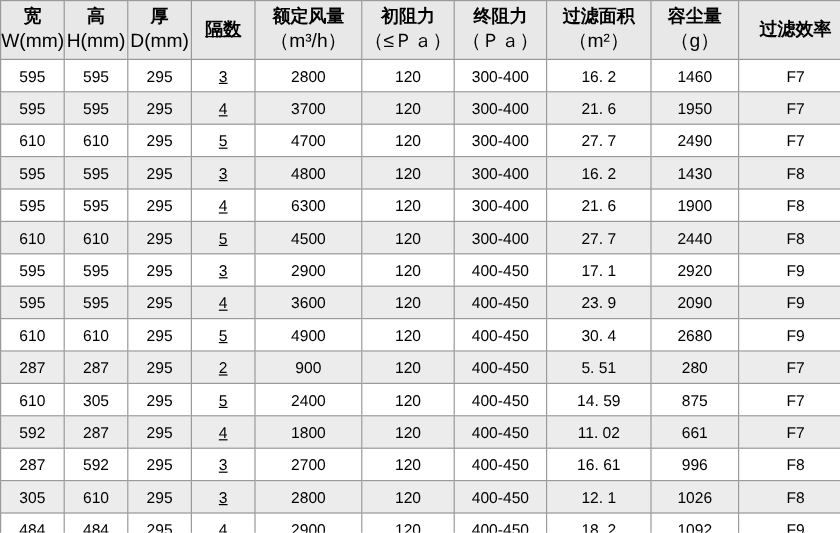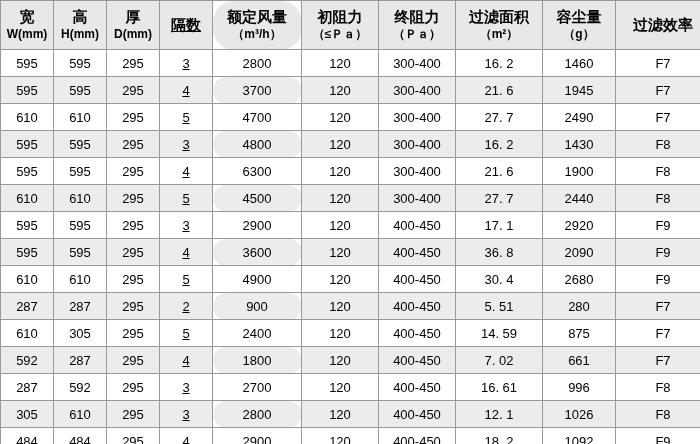--- a/index.html
+++ b/index.html
@@ -28,39 +28,39 @@
   }
   #spec-table thead th {
     background: #e8e8e8;
     font-size: 15px;
     font-weight: bold;
     line-height: 1.25;
     height: 48px;
   }
   #spec-table thead th .sub {
     display: block;
-    font-size: 12px;
-    font-weight: bold;
+    font-size: 16px;
+    font-weight: normal;
     margin-top: 1px;
   }
   #spec-table tbody td {
     font-size: 13px;
     height: 26px;
   }
   #spec-table tbody tr.odd td {
     background: #ffffff;
   }
   #spec-table tbody tr.even td {
     background: #ececec;
   }
   .col-w  { width: 52px; }
   .col-h  { width: 52px; }
   .col-d  { width: 52px; }
   .col-g  { width: 52px; text-decoration: underline; }
-  .col-fa { width: 88px; border-radius: 21px; }
+  .col-fa { width: 88px; }
   .col-ip { width: 76px; }
   .col-fp { width: 76px; }
   .col-ar { width: 86px; }
   .col-dc { width: 72px; }
   .col-ef { width: 94px; }
 </style>
 </head>
 <body>
 
 <table id="spec-table">
@@ -121,21 +121,21 @@
       </tr>
       <tr class="even">
         <td class="col-w">595</td>
         <td class="col-h">595</td>
         <td class="col-d">295</td>
         <td class="col-g">4</td>
         <td class="col-fa">3700</td>
         <td class="col-ip">120</td>
         <td class="col-fp">300-400</td>
         <td class="col-ar">21. 6</td>
-        <td class="col-dc">1945</td>
+        <td class="col-dc">1950</td>
         <td class="col-ef">F7</td>
       </tr>
       <tr class="odd">
         <td class="col-w">610</td>
         <td class="col-h">610</td>
         <td class="col-d">295</td>
         <td class="col-g">5</td>
         <td class="col-fa">4700</td>
         <td class="col-ip">120</td>
         <td class="col-fp">300-400</td>
@@ -192,21 +192,21 @@
         <td class="col-ef">F9</td>
       </tr>
       <tr class="even">
         <td class="col-w">595</td>
         <td class="col-h">595</td>
         <td class="col-d">295</td>
         <td class="col-g">4</td>
         <td class="col-fa">3600</td>
         <td class="col-ip">120</td>
         <td class="col-fp">400-450</td>
-        <td class="col-ar">36. 8</td>
+        <td class="col-ar">23. 9</td>
         <td class="col-dc">2090</td>
         <td class="col-ef">F9</td>
       </tr>
       <tr class="odd">
         <td class="col-w">610</td>
         <td class="col-h">610</td>
         <td class="col-d">295</td>
         <td class="col-g">5</td>
         <td class="col-fa">4900</td>
         <td class="col-ip">120</td>
@@ -240,21 +240,21 @@
         <td class="col-ef">F7</td>
       </tr>
       <tr class="even">
         <td class="col-w">592</td>
         <td class="col-h">287</td>
         <td class="col-d">295</td>
         <td class="col-g">4</td>
         <td class="col-fa">1800</td>
         <td class="col-ip">120</td>
         <td class="col-fp">400-450</td>
-        <td class="col-ar">7. 02</td>
+        <td class="col-ar">11. 02</td>
         <td class="col-dc">661</td>
         <td class="col-ef">F7</td>
       </tr>
       <tr class="odd">
         <td class="col-w">287</td>
         <td class="col-h">592</td>
         <td class="col-d">295</td>
         <td class="col-g">3</td>
         <td class="col-fa">2700</td>
         <td class="col-ip">120</td>

